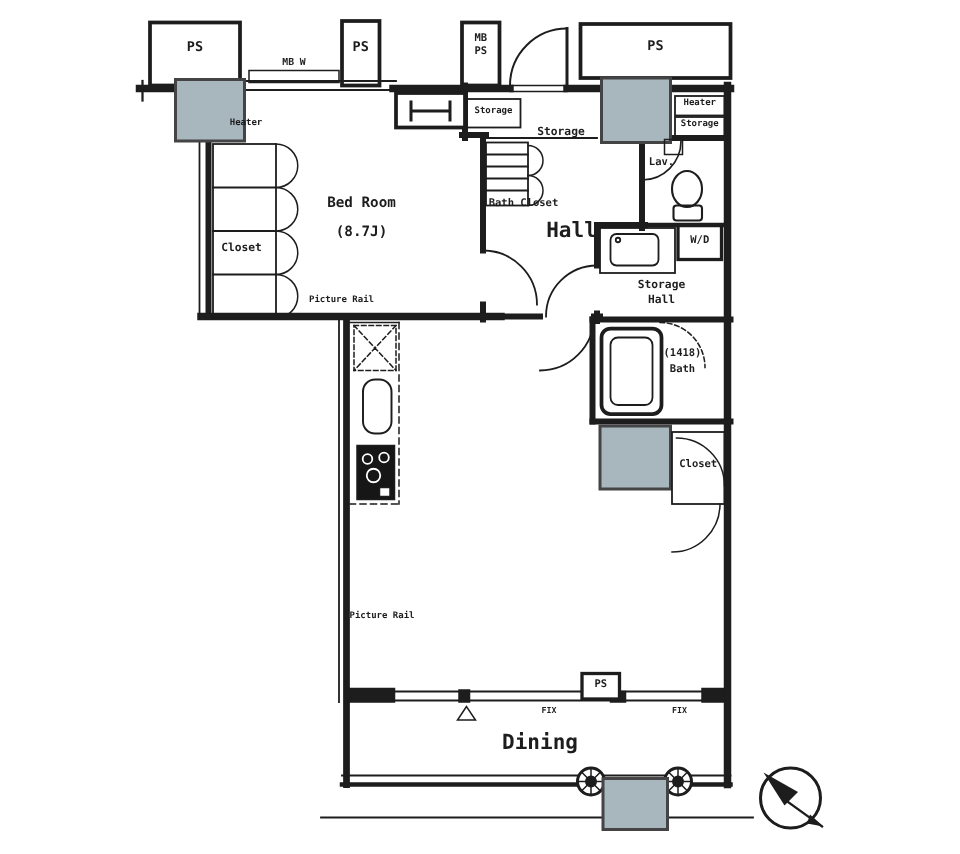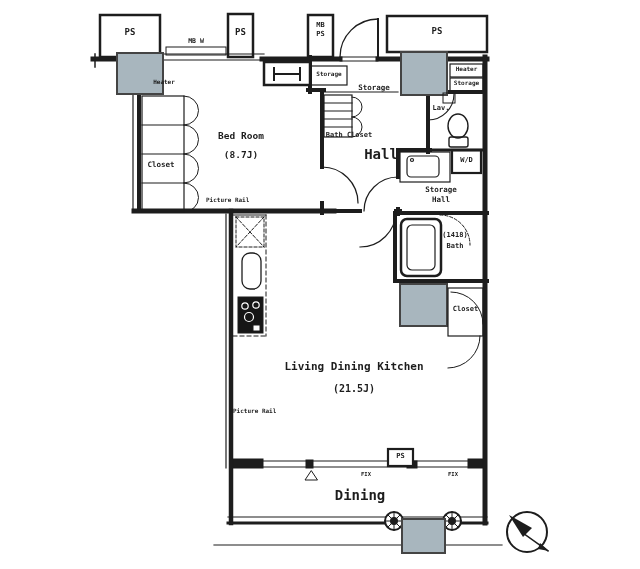--- a/index.html
+++ b/index.html
@@ -211,22 +211,20 @@
 <div class="lbl fs7" style="left:452px;top:157px;width:29px">W/D</div>
 <div class="lbl fs75" style="left:415px;top:186px;width:52px">Storage</div>
 <div class="lbl fs75" style="left:415px;top:196px;width:52px">Hall</div>
 <div class="lbl fs7" style="left:434px;top:243px;width:42px">Bath</div>
 <div class="lbl fs7" style="left:434px;top:232px;width:42px">(1418)</div>
 <div class="lbl fs7" style="left:447px;top:306px;width:37px">Closet</div>
 <div class="lbl fs75" style="left:141px;top:161px;width:40px">Closet</div>
 
 <div class="lbl fs95" style="left:196px;top:131px;width:90px">Bed Room</div>
 <div class="lbl fs95" style="left:196px;top:150px;width:90px">(8.7J)</div>
-<div class="lbl fs11" style="left:268px;top:361px;width:172px">Living Dining Kitchen</div>
-<div class="lbl fs10" style="left:268px;top:383px;width:172px">(21.5J)</div>
 
 <div class="lbl fs6 left" style="left:206px;top:197px;width:50px">Picture Rail</div>
 <div class="lbl fs6 left" style="left:233px;top:408px;width:50px">Picture Rail</div>
 
 <div class="lbl fs7" style="left:388px;top:453px;width:25px">PS</div>
 <div class="lbl fs5" style="left:354px;top:471px;width:24px">FIX</div>
 <div class="lbl fs5" style="left:441px;top:471px;width:24px">FIX</div>
 <div class="lbl fs85" style="left:329px;top:488px;width:62px">Dining</div>
 
 </div>

